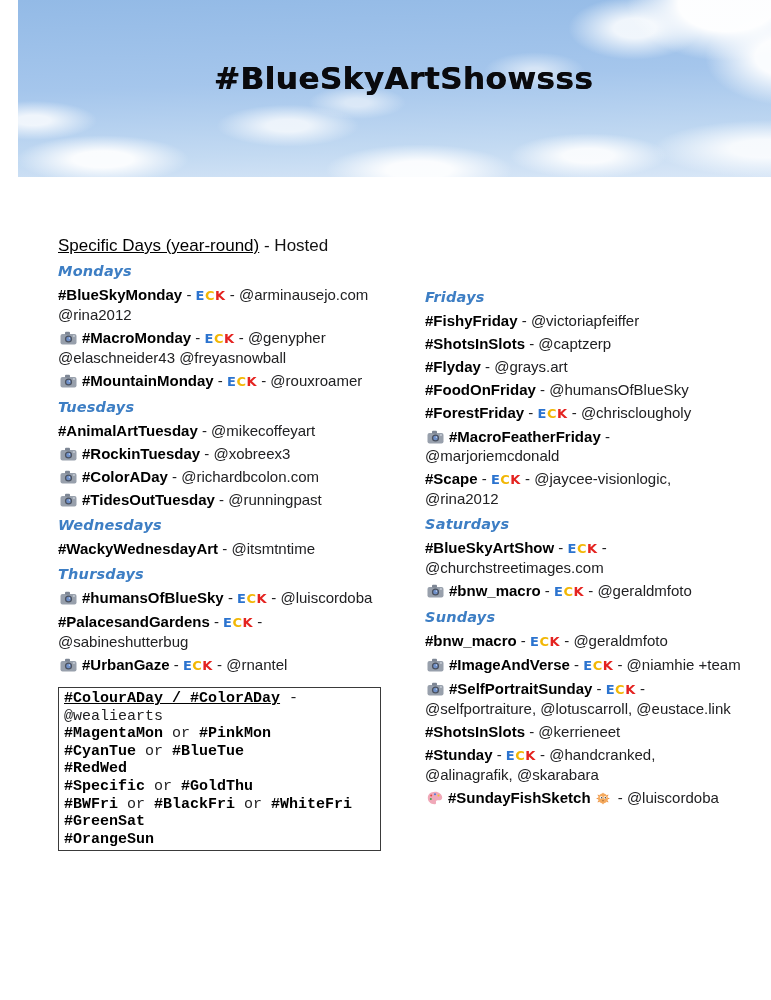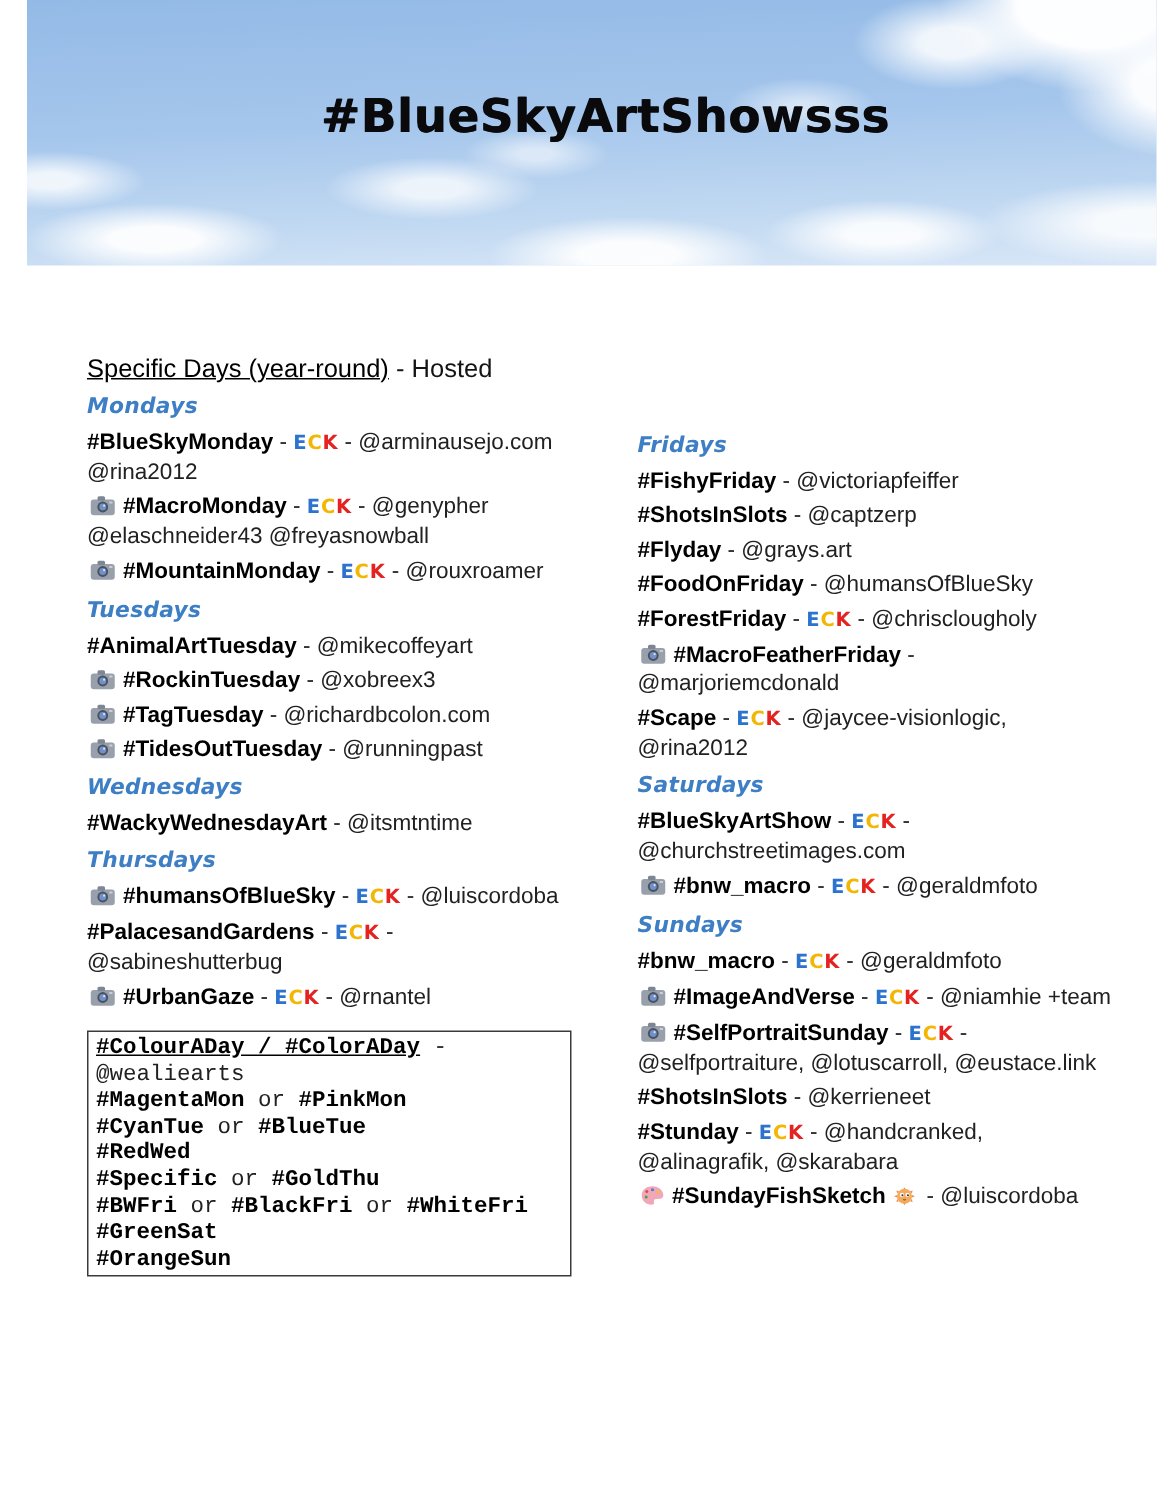--- a/index.html
+++ b/index.html
@@ -101,21 +101,21 @@
             <circle cx="9.4" cy="7.1" r="0.7" fill="#dfe6f2"></circle>
             <rect x="12.8" y="4.3" width="2.2" height="1.4" rx="0.4" fill="#c9cfd8"></rect>
           </svg></span><span class="run-b">#RockinTuesday</span><span class="run-r"> - @xobreex3</span></div>
       <div class="item"><span class="icon"><svg width="17" height="14" viewBox="0 0 17 14">
             <rect x="0.5" y="3" width="16" height="10.5" rx="2" fill="#98a0ac"></rect>
             <rect x="5" y="0.8" width="5" height="3" rx="1" fill="#7d8694"></rect>
             <circle cx="8.5" cy="8" r="3.6" fill="#4a5160"></circle>
             <circle cx="8.5" cy="8" r="2.3" fill="#6f90c8"></circle>
             <circle cx="9.4" cy="7.1" r="0.7" fill="#dfe6f2"></circle>
             <rect x="12.8" y="4.3" width="2.2" height="1.4" rx="0.4" fill="#c9cfd8"></rect>
-          </svg></span><span class="run-b">#TagTuesday</span><span class="run-r"> - @richardbcolon.com</span></div>
+          </svg></span><span class="run-b">#ColorADay</span><span class="run-r"> - @richardbcolon.com</span></div>
       <div class="item"><span class="icon"><svg width="17" height="14" viewBox="0 0 17 14">
             <rect x="0.5" y="3" width="16" height="10.5" rx="2" fill="#98a0ac"></rect>
             <rect x="5" y="0.8" width="5" height="3" rx="1" fill="#7d8694"></rect>
             <circle cx="8.5" cy="8" r="3.6" fill="#4a5160"></circle>
             <circle cx="8.5" cy="8" r="2.3" fill="#6f90c8"></circle>
             <circle cx="9.4" cy="7.1" r="0.7" fill="#dfe6f2"></circle>
             <rect x="12.8" y="4.3" width="2.2" height="1.4" rx="0.4" fill="#c9cfd8"></rect>
           </svg></span><span class="run-b">#TidesOutTuesday</span><span class="run-r"> - @runningpast</span></div>
       <div class="day">Wednesdays</div>
       <div class="item"><span class="run-b">#WackyWednesdayArt</span><span class="run-r"> - @itsmtntime</span></div>

